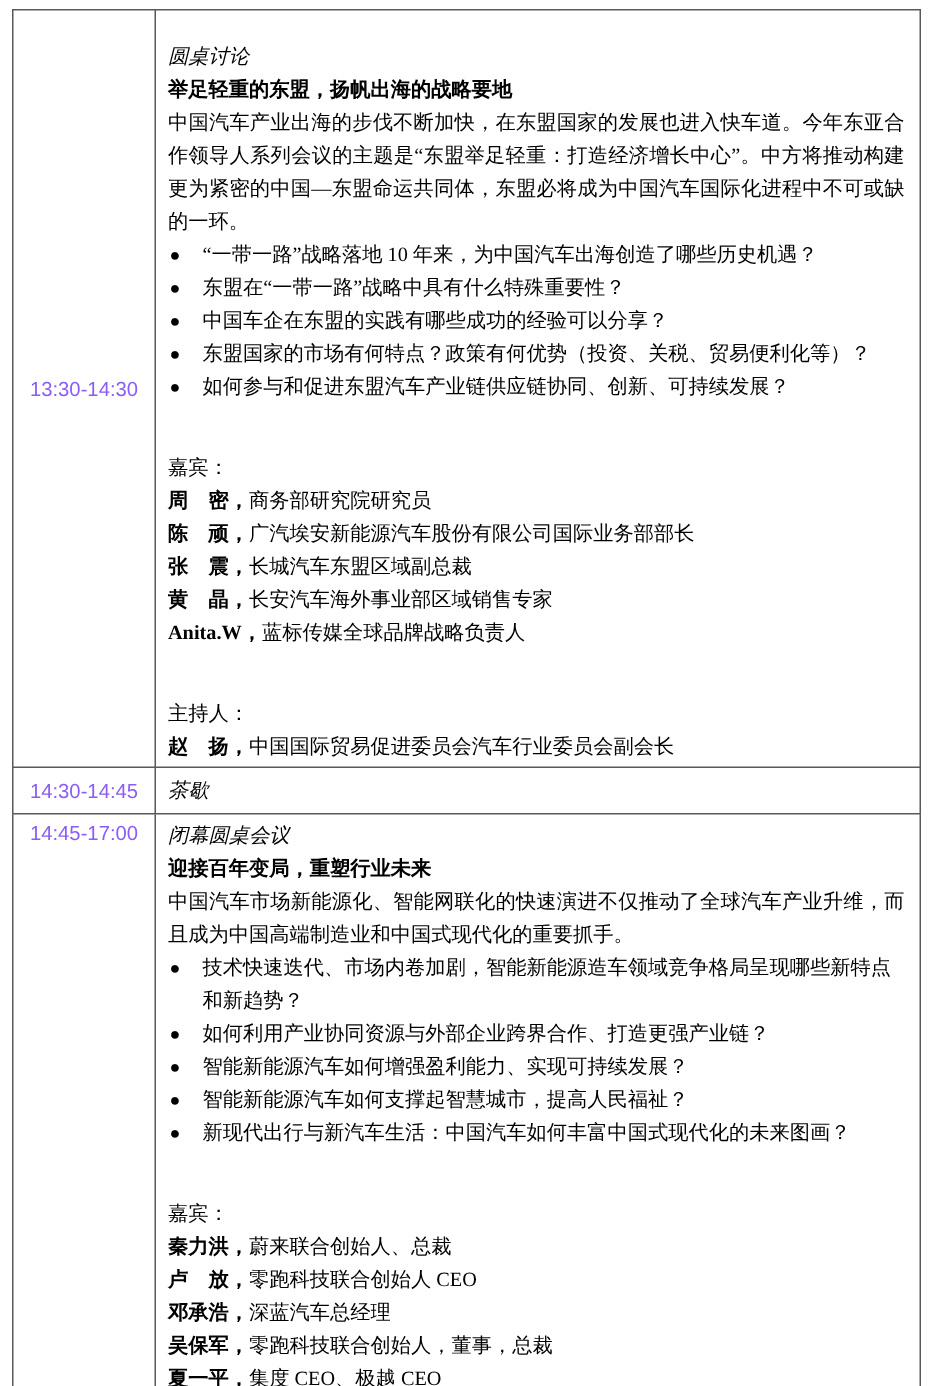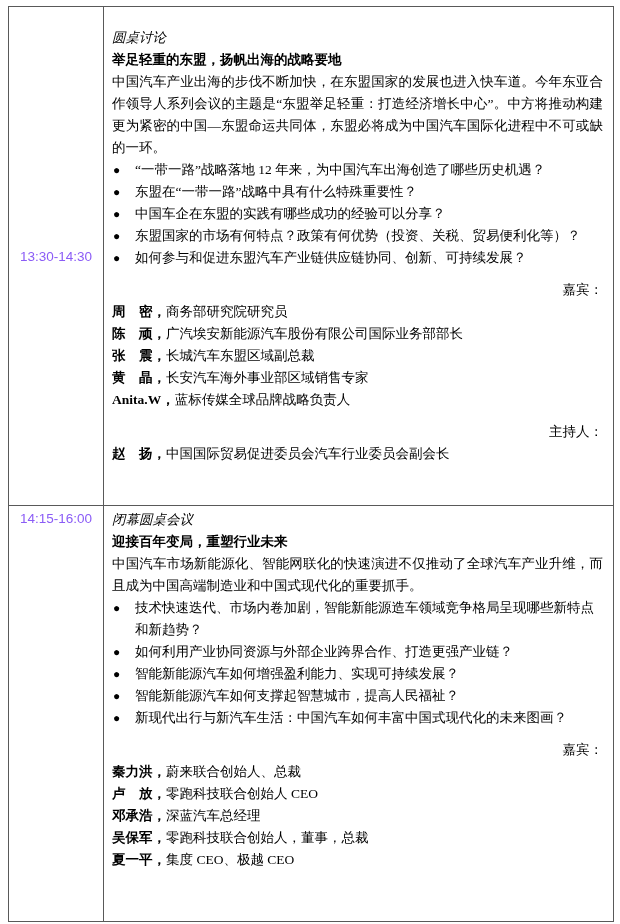--- a/index.html
+++ b/index.html
@@ -70,21 +70,21 @@
     padding: 0;
   }
   li.topic { display: flex; }
   .dot {
     flex: 0 0 22px;
     padding-left: 1px;
     font-size: 12px;
   }
   .topic-text { flex: 1; }
 
-  .gap { margin-top: 10px; text-align: right; }
+  .gap { margin-top: 32px; }
   .person-name { font-weight: bold; }
 </style>
 </head>
 <body>
 
 <div class="sheet">
   <table class="agenda">
     <colgroup>
       <col class="col-time">
       <col class="col-content">
@@ -96,21 +96,21 @@
           <span>13:30-14:30</span>
         </td>
         <td class="content-cell">
           <p class="session-type">圆桌讨论</p>
           <p class="session-title">举足轻重的东盟，扬帆出海的战略要地</p>
           <p class="session-desc">中国汽车产业出海的步伐不断加快，在东盟国家的发展也进入快车道。今年东亚合作领导人系列会议的主题是“东盟举足轻重：打造经济增长中心”。中方将推动构建更为紧密的中国—东盟命运共同体，东盟必将成为中国汽车国际化进程中不可或缺的一环。</p>
           <ul class="topics">
 
               <li class="topic">
                 <span class="dot">●</span>
-                <span class="topic-text">“一带一路”战略落地 12 年来，为中国汽车出海创造了哪些历史机遇？</span>
+                <span class="topic-text">“一带一路”战略落地 10 年来，为中国汽车出海创造了哪些历史机遇？</span>
               </li>
 
               <li class="topic">
                 <span class="dot">●</span>
                 <span class="topic-text">东盟在“一带一路”战略中具有什么特殊重要性？</span>
               </li>
 
               <li class="topic">
                 <span class="dot">●</span>
                 <span class="topic-text">中国车企在东盟的实践有哪些成功的经验可以分享？</span>
@@ -152,24 +152,32 @@
           <p class="gap">主持人：</p>
           <div>
 
               <p class="person">
                 <span class="person-name">赵　扬，</span><span class="person-title">中国国际贸易促进委员会汽车行业委员会副会长</span>
               </p>
             </div>
         </td>
       </tr>
 
+      <tr class="row-2">
+        <td class="time-cell">
+          <span>14:30-14:45</span>
+        </td>
+        <td class="content-cell">
+          <p class="session-type">茶歇</p>
+        </td>
+      </tr>
 
       <tr class="row-3">
         <td class="time-cell">
-          <span>14:15-16:00</span>
+          <span>14:45-17:00</span>
         </td>
         <td class="content-cell">
           <p class="session-type">闭幕圆桌会议</p>
           <p class="session-title">迎接百年变局，重塑行业未来</p>
           <p class="session-desc">中国汽车市场新能源化、智能网联化的快速演进不仅推动了全球汽车产业升维，而且成为中国高端制造业和中国式现代化的重要抓手。</p>
           <ul class="topics">
 
               <li class="topic">
                 <span class="dot">●</span>
                 <span class="topic-text">技术快速迭代、市场内卷加剧，智能新能源造车领域竞争格局呈现哪些新特点和新趋势？</span>

